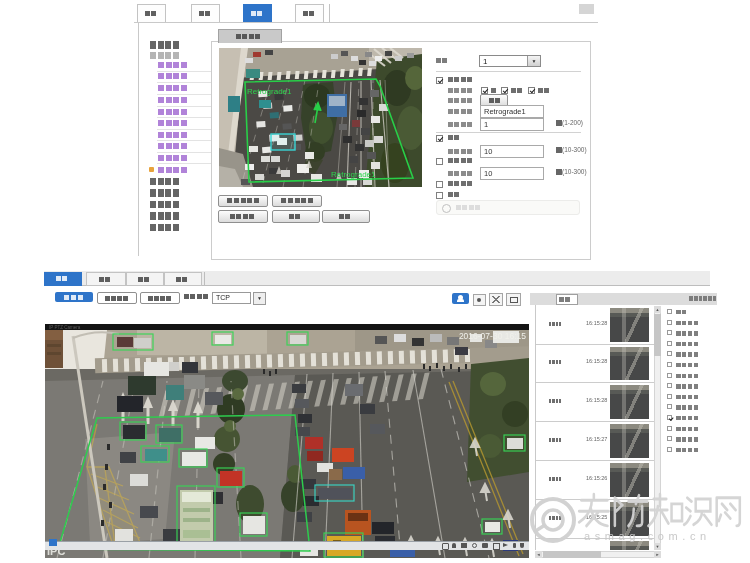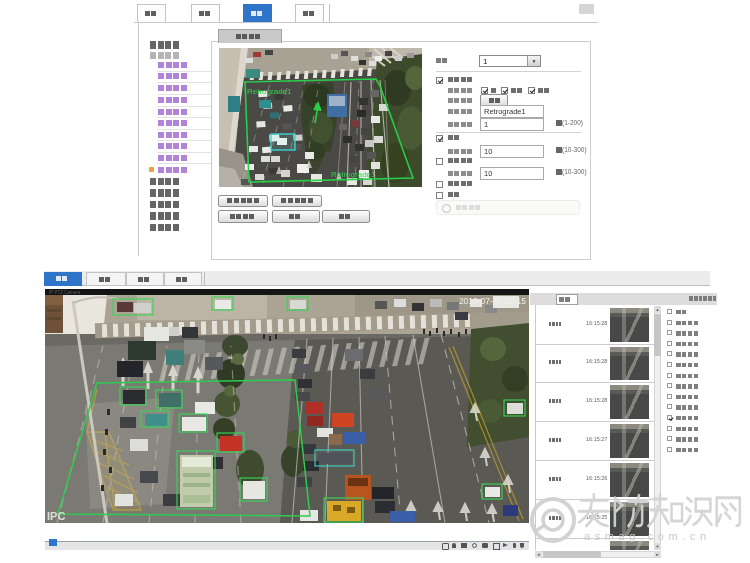--- a/index.html
+++ b/index.html
@@ -334,21 +334,21 @@
     </div>
   <div class="abs" style="left:489px;top:293px;width:12px;height:11px;border:1px solid #a5a5a5;background:#f4f4f4;">
     <span class="abs" style="left:2px;top:2px;width:8px;height:7px;background:
       linear-gradient(45deg,transparent 46.5%,#777 46.5%,#777 53.5%,transparent 53.5%),
       linear-gradient(-45deg,transparent 46.5%,#777 46.5%,#777 53.5%,transparent 53.5%);"></span>
     </div>
   <div class="abs" style="left:506px;top:293px;width:13px;height:11px;border:1px solid #a5a5a5;background:#f4f4f4;">
       <span class="abs" style="left:3px;top:3px;width:6px;height:4px;border:1px solid #555;"></span>
     </div>
 
-  <div class="abs" id="sceneB" style="left:45px;top:289px;width:484px;height:234px;">
+  <div class="abs" id="sceneB" style="left:45px;top:324px;width:484px;height:234px;">
   <svg width="484" height="234" viewBox="0 0 484 234">
     <rect width="484" height="6" fill="#141414"></rect>
     <text x="4" y="5" font-family="Liberation Sans" font-size="4.5" fill="#5a5a5a">IP PTZ Camera</text>
     <rect y="6" width="484" height="228" fill="#6e6c67"></rect>
 
     <rect x="0" y="6" width="484" height="42" fill="#aba393"></rect>
     <rect x="92" y="6" width="130" height="25" fill="#bcb5a5"></rect>
     <rect x="310" y="6" width="174" height="26" fill="#9e9788"></rect>
 
     <polygon points="0,6 62,6 58,45 38,113 24,234 0,234" fill="#e9e6de"></polygon>

